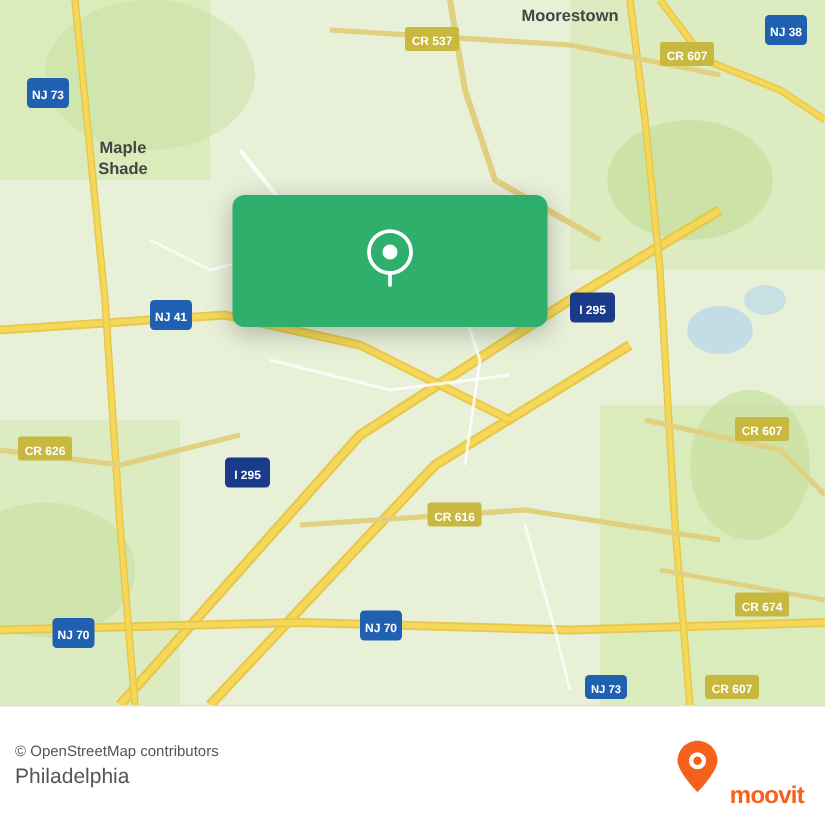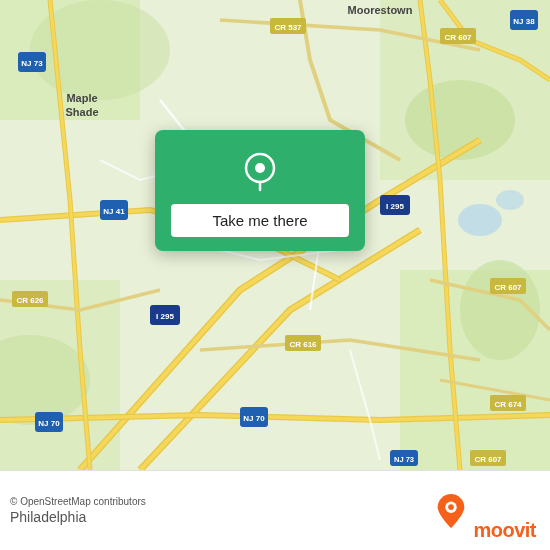--- a/index.html
+++ b/index.html
@@ -99,21 +99,21 @@
       align-items: center;
       gap: 6px;
     }
 
     #moovit-icon {
       width: 32px;
       height: 38px;
     }
 
     #moovit-text {
-      font-size: 20px;
+      font-size: 16px;
       font-weight: bold;
       color: #f5611a;
       letter-spacing: -0.5px;
       margin-top: 40px;
     }
   </style>
 </head>
 <body>
 
 <div id="map-container">
@@ -228,21 +228,20 @@
     <svg id="pin-icon" viewBox="0 0 46 46" xmlns="http://www.w3.org/2000/svg">
       <circle cx="23" cy="23" r="22" fill="#2eaf6c" opacity="0.0"></circle>
 
       <circle cx="23" cy="20" r="14" fill="none" stroke="white" stroke-width="2.5"></circle>
 
       <circle cx="23" cy="20" r="5" fill="white"></circle>
 
       <path d="M23 34 L23 42" stroke="white" stroke-width="2.5" stroke-linecap="round"></path>
     </svg>
 
-    <button id="take-me-there-btn">Take me there</button>
   </div>
 </div>
 
 <div id="bottom-bar">
   <div id="bottom-left">
     <span id="osm-credit">© OpenStreetMap contributors</span>
     <span id="location-city">Philadelphia</span>
   </div>
 
   <div id="moovit-logo">

